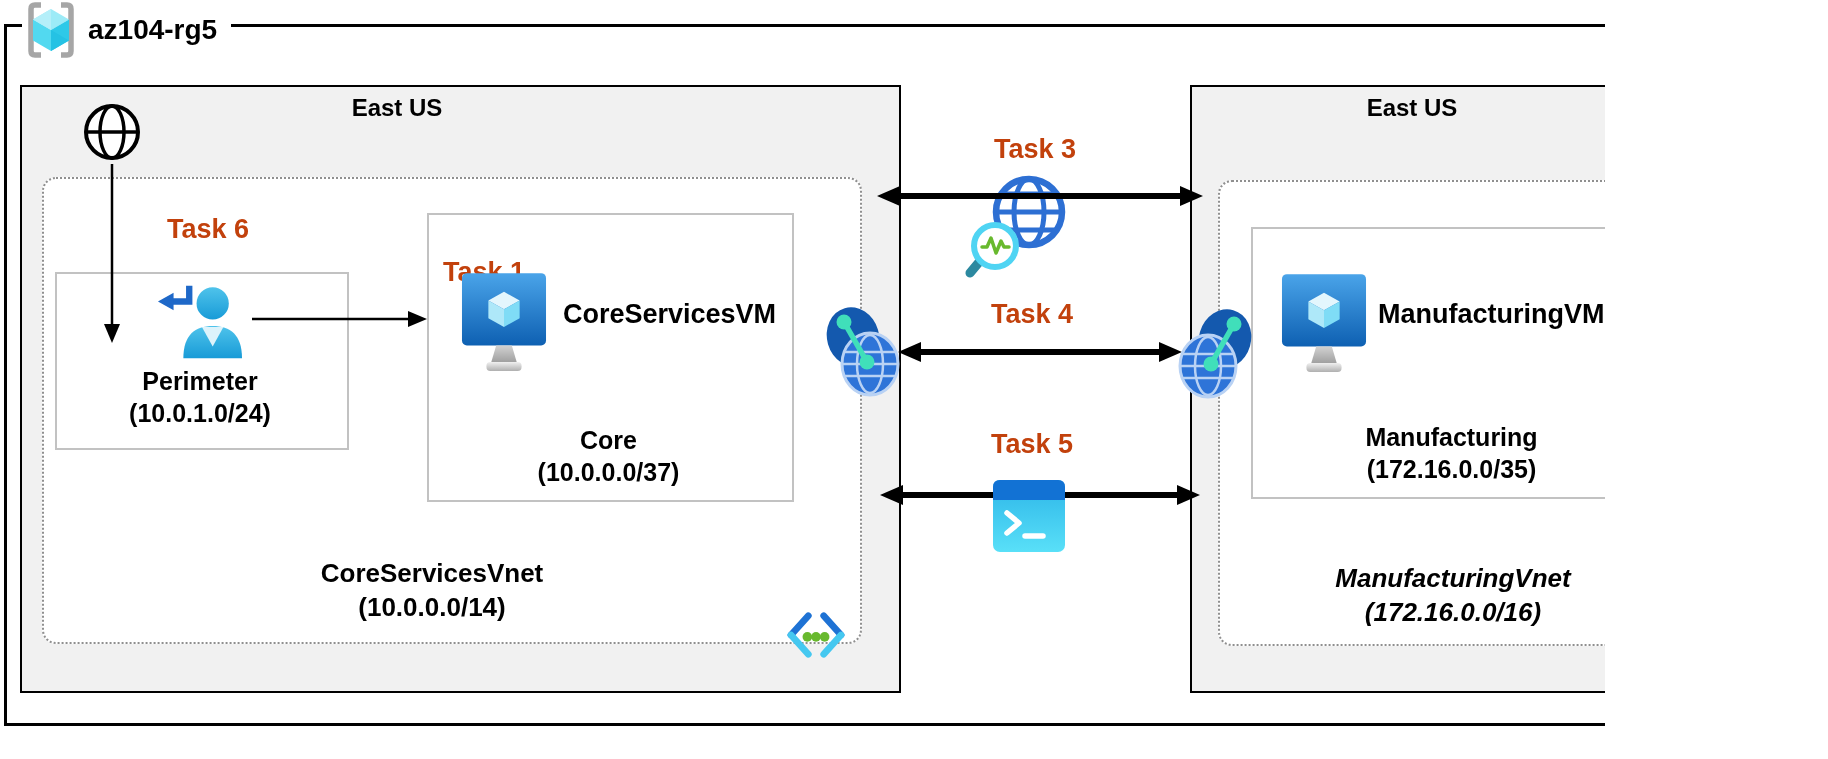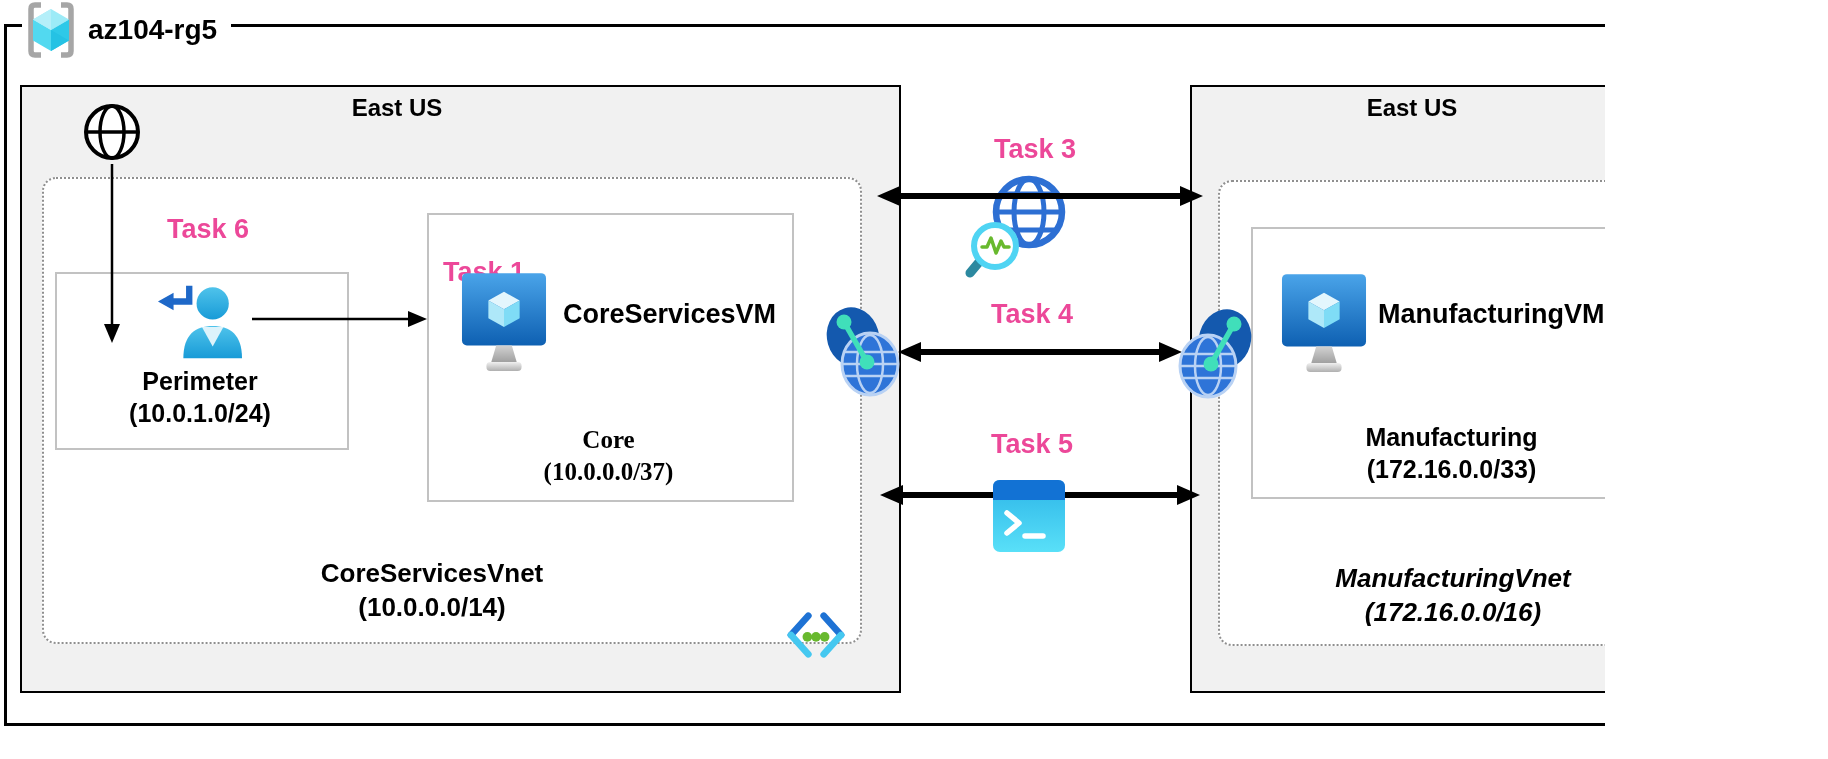--- a/index.html
+++ b/index.html
@@ -17,33 +17,33 @@
   .region-label-left{left:20px;top:94px;width:754px;}
   .region-label-right{left:1190px;top:94px;width:444px;}
   .vnet-box{border:2.5px dotted #8f8f8f;border-radius:14px;background:#ffffff;z-index:2;}
   .vnet-left{left:42px;top:177px;width:816px;height:463px;}
   .vnet-right{left:1218px;top:180px;width:466px;height:462px;}
   .subnet-box{background:#ffffff;border:2px solid #c2c2c2;z-index:3;}
   .perimeter-box{left:55px;top:272px;width:290px;height:174px;}
   .task1-box{left:427px;top:213px;width:363px;height:285px;}
   .task2-box{left:1251px;top:227px;width:401px;height:268px;}
   
-  .task-label{font-size:27px;color:#ec4899;z-index:4;}
+  .task-label{font-size:27px;color:#c2410c;z-index:4;}
   .task6-label{left:108px;top:214px;width:200px;text-align:center;}
   .task1-label{left:443px;top:221px;margin-top:36px;}
   .task2-label{left:1440px;top:235px;width:200px;text-align:right;}
   .task3-label{left:935px;top:134px;width:200px;text-align:center;}
   .task4-label{left:932px;top:299px;width:200px;text-align:center;}
   .task5-label{left:932px;top:429px;width:200px;text-align:center;}
   .vm-label{font-size:27px;z-index:4;}
   .vm-core-label{left:563px;top:299px;}
   .vm-mfg-label{left:1378px;top:299px;}
   .two-line{text-align:center;font-size:25px;line-height:32px;z-index:4;}
   .perimeter-labels{left:55px;top:365px;width:290px;}
-  .core-labels{left:427px;top:424px;width:363px;font-family:Liberation Serif, serif;}
+  .core-labels{left:427px;top:424px;width:363px;}
   .mfg-labels{left:1251px;top:421px;width:401px;}
   .vnet-core-labels{left:232px;top:556px;width:400px;font-size:26px;line-height:34px;}
   .vnet-mfg-labels{left:1253px;top:561px;width:400px;font-size:26px;line-height:34px;font-style:italic;}
   
   .rg-chip{left:22px;top:0px;height:60px;display:flex;align-items:center;background:#ffffff;
            padding:0 14px 0 0;z-index:10;}
   .rg-chip .rg-text{font-size:28px;margin-left:8px;}
   
   .icon{z-index:6;}
   .internet-icon{left:82px;top:102px;width:60px;height:60px;}
@@ -102,21 +102,21 @@
   <div class="abs two-line perimeter-labels">
     <div>Perimeter</div>
     <div>(10.0.1.0/24)</div>
   </div>
   <div class="abs two-line core-labels">
     <div>Core</div>
     <div>(10.0.0.0/37)</div>
   </div>
   <div class="abs two-line mfg-labels">
     <div>Manufacturing</div>
-    <div>(172.16.0.0/33)</div>
+    <div>(172.16.0.0/35)</div>
   </div>
   <div class="abs two-line vnet-core-labels">
     <div>CoreServicesVnet</div>
     <div>(10.0.0.0/14)</div>
   </div>
   <div class="abs two-line vnet-mfg-labels">
     <div>ManufacturingVnet</div>
     <div>(172.16.0.0/16)</div>
   </div>
 

